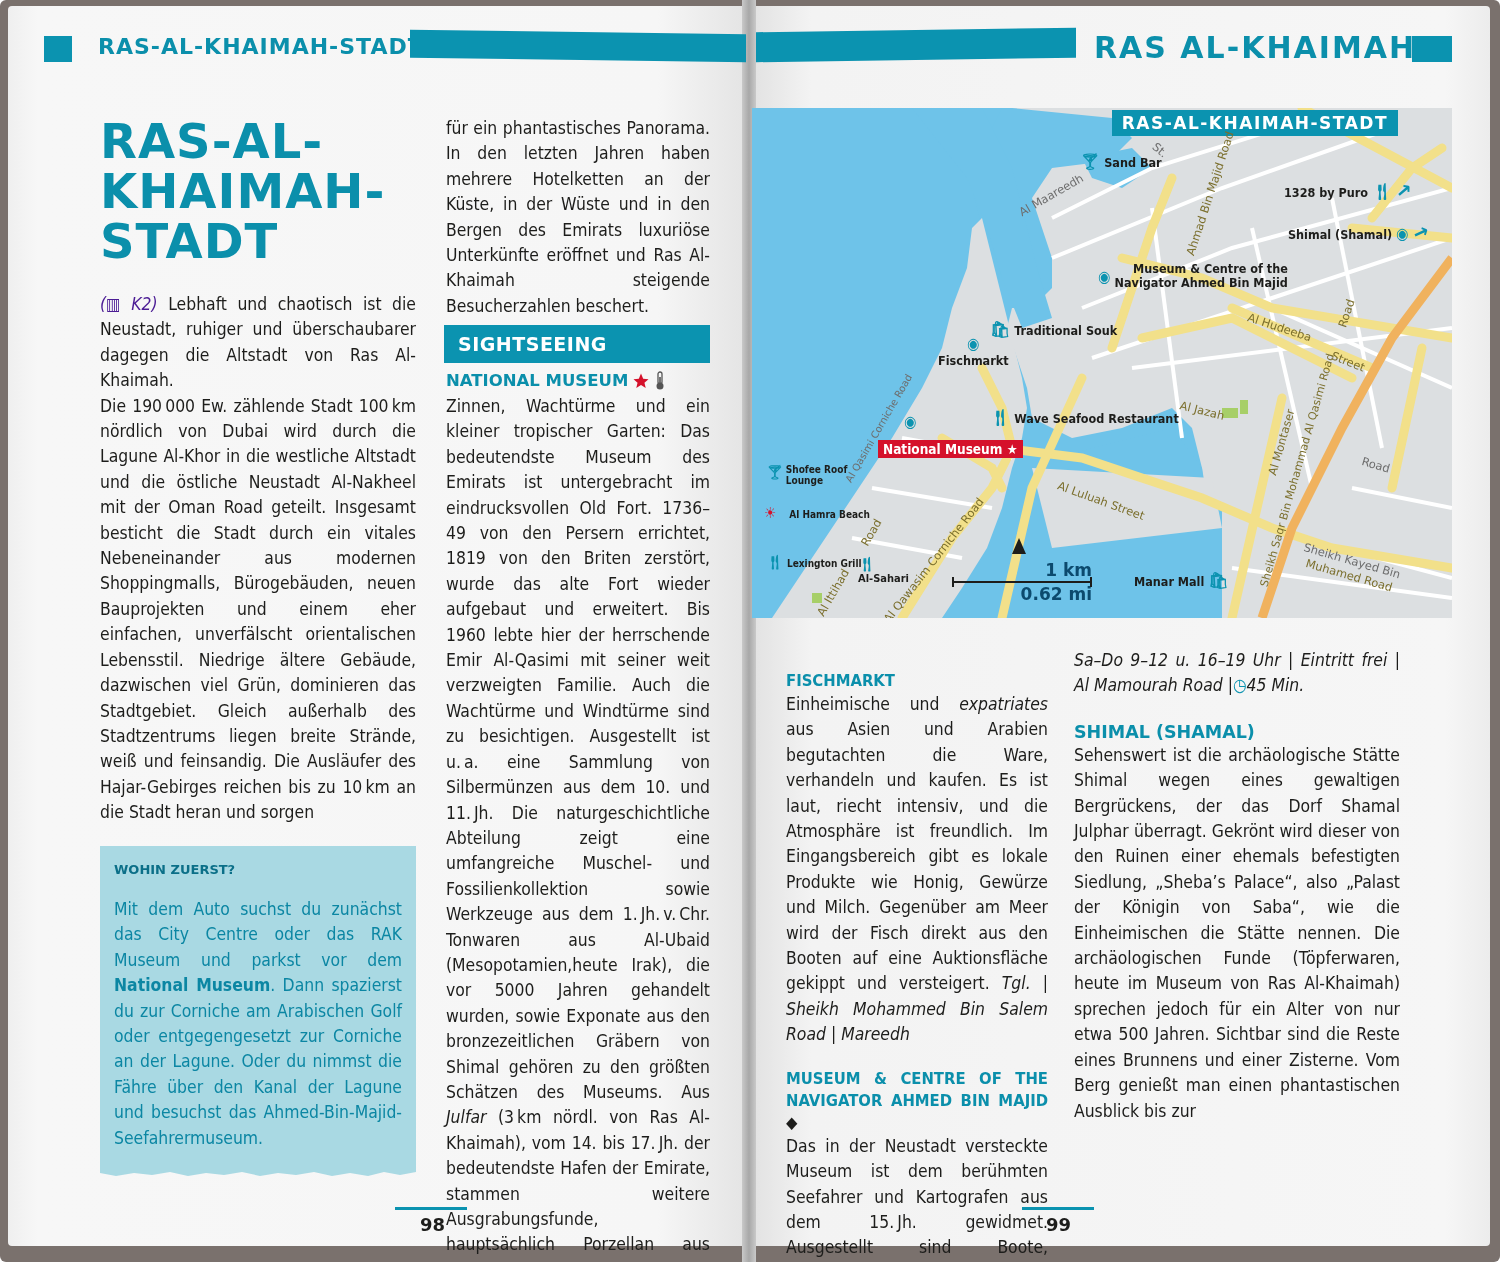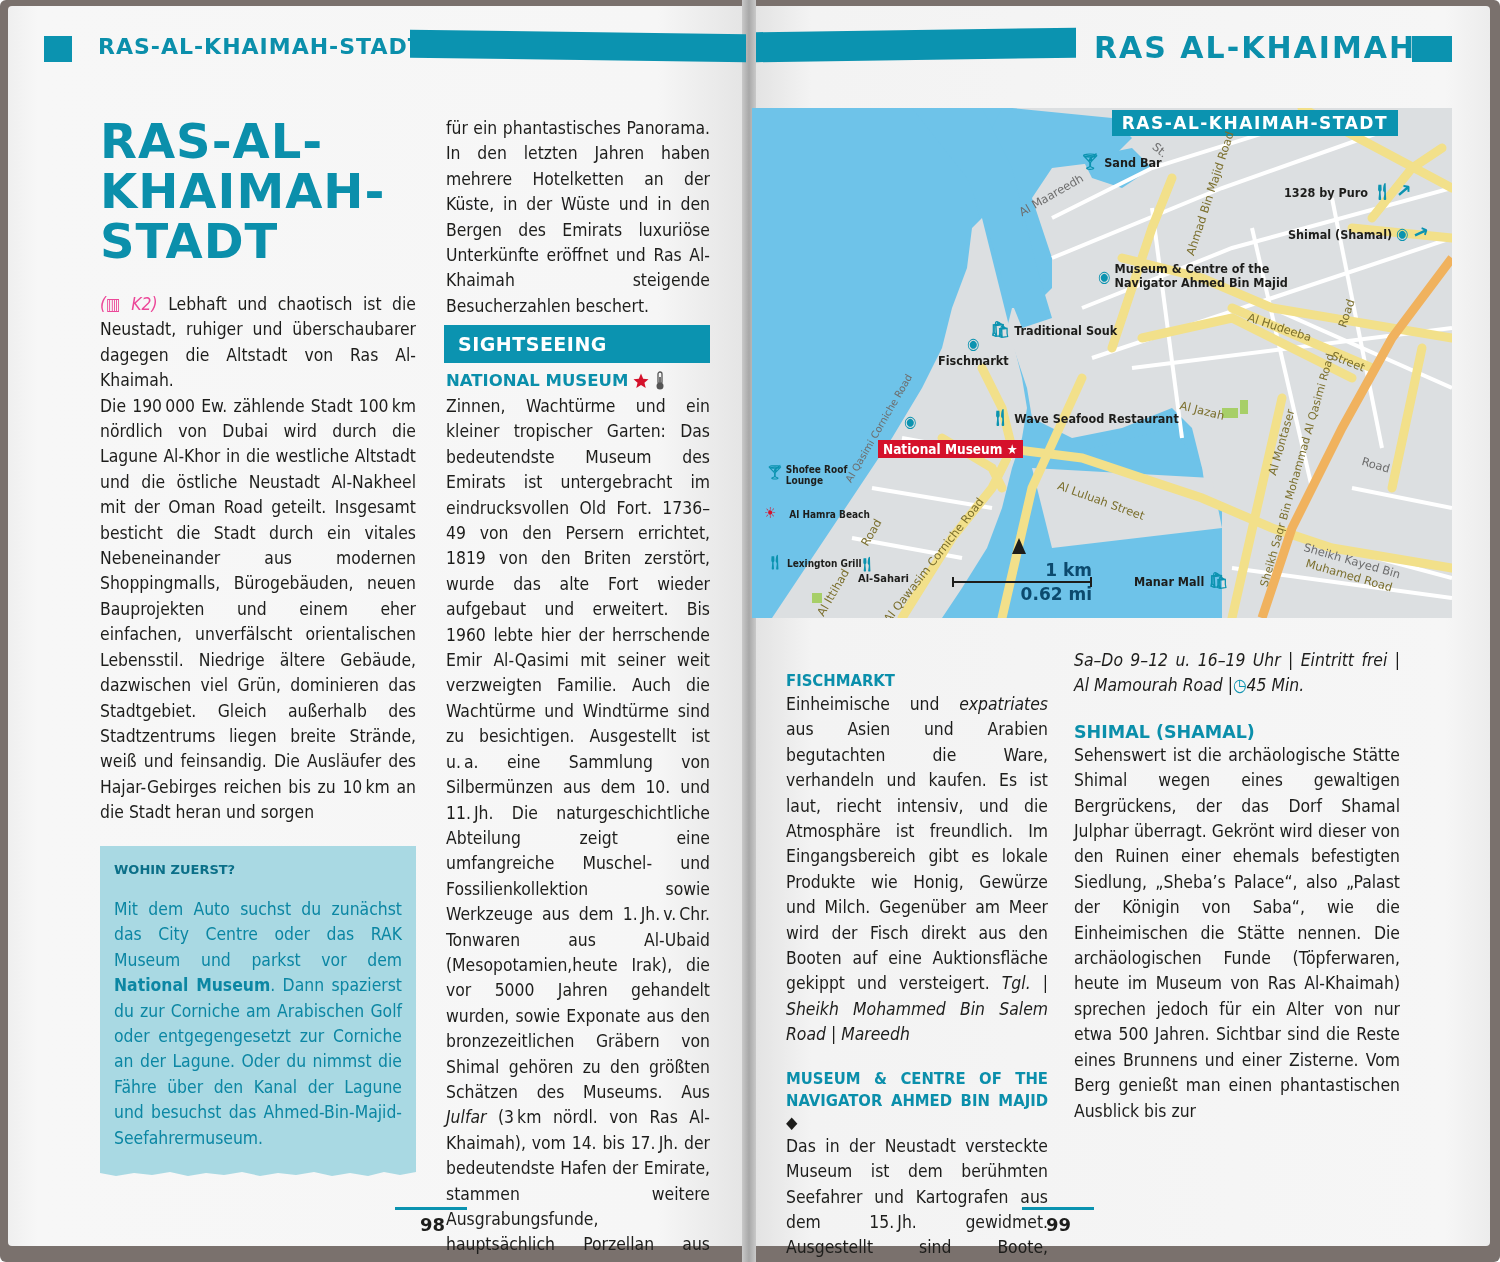--- a/index.html
+++ b/index.html
@@ -9,21 +9,21 @@
   .page { position: absolute; top: 6px; height: 1240px; background: #f4f4f4; }
   .page.left { left: 8px; width: 738px; border-radius: 4px 0 0 4px; background: linear-gradient(to right, #efefef 0%, #f7f7f7 4%, #f6f6f6 88%, #e4e4e4 100%); }
   .page.right { left: 752px; width: 738px; border-radius: 0 4px 4px 0; background: linear-gradient(to right, #e2e2e2 0%, #f3f3f3 8%, #f6f6f6 94%, #ececec 100%); }
   .gutter { position: absolute; left: 742px; top: 0; width: 14px; height: 1262px; background: linear-gradient(to right, #c9c9c9, #a8a8a8 50%, #c9c9c9); }
   .hdr-block { position: absolute; background: #0b93b0; }
   .hdr-text { position: absolute; font-family: "DejaVu Sans", sans-serif; font-weight: bold; color: #0b8fab; letter-spacing: 1px; }
 
   .col { position: absolute; font-size: 17.4px; line-height: 25.4px; text-align: justify; hyphens: manual; }
   .col p { margin: 0; }
   .lead { font-weight: normal; }
-  .ref { font-style: italic; color: #ec4899; font-weight: normal; }
+  .ref { font-style: italic; color: #4c1d95; font-weight: normal; }
   .narrow { font-family: "Liberation Sans Narrow", "DejaVu Sans Condensed", "Liberation Sans", sans-serif; }
   .it { font-style: italic; }
 
   .big-title { position: absolute; left: 100px; top: 116px; font-family: "DejaVu Sans", sans-serif; font-weight: bold; font-size: 48px; line-height: 50px; color: #0b8fab; letter-spacing: 1px; }
 
   .infobox { position: absolute; left: 100px; top: 846px; width: 316px; height: 326px; background: #a9d9e3; padding: 16px 14px 10px 14px; color: #0b7f9a; }
   .infobox h3 { font-family: "DejaVu Sans", sans-serif; font-size: 13px; font-weight: bold; color: #0b6f88; margin-bottom: 20px; }
   .infobox p { font-size: 17.4px; line-height: 25.4px; text-align: justify; color: #0b86a3; }
   .infobox .torn { position: absolute; left: 0; bottom: -6px; width: 100%; height: 10px; }
 
@@ -169,21 +169,21 @@
     <span style="color:#0b93b0;font-size:16px;">🍴︎</span>
     <span style="color:#0b93b0;font-size:20px;display:inline-block;transform:rotate(-40deg);">→</span>
   </div>
   <div class="ml" style="left:536px;top:112px;">
     <span>Shimal (Shamal)</span>
     <span style="color:#0b93b0;font-size:16px;">◉</span>
     <span style="color:#0b93b0;font-size:20px;display:inline-block;transform:rotate(-25deg);">→</span>
   </div>
   <div class="ml" style="left:346px;top:154px;display:flex;gap:4px;align-items:center;">
     <span style="color:#0b93b0;font-size:16px;">◉</span>
-    <span style="display:flex;flex-direction:column;line-height:14px;">
+    <span style="display:flex;flex-direction:column;line-height:14px;align-items:flex-end;">
         <span>Museum &amp; Centre of the</span>
         <span>Navigator Ahmed Bin Majid</span>
       </span>
   </div>
   <div class="ml" style="left:238px;top:212px;">
     <span style="color:#0b93b0;font-size:16px;">🛍︎</span>
     <span>Traditional Souk</span>
   </div>
   <div class="ml" style="left:186px;top:226px;display:flex;flex-direction:column;align-items:center;">
     <span style="color:#0b93b0;font-size:16px;">◉</span>

